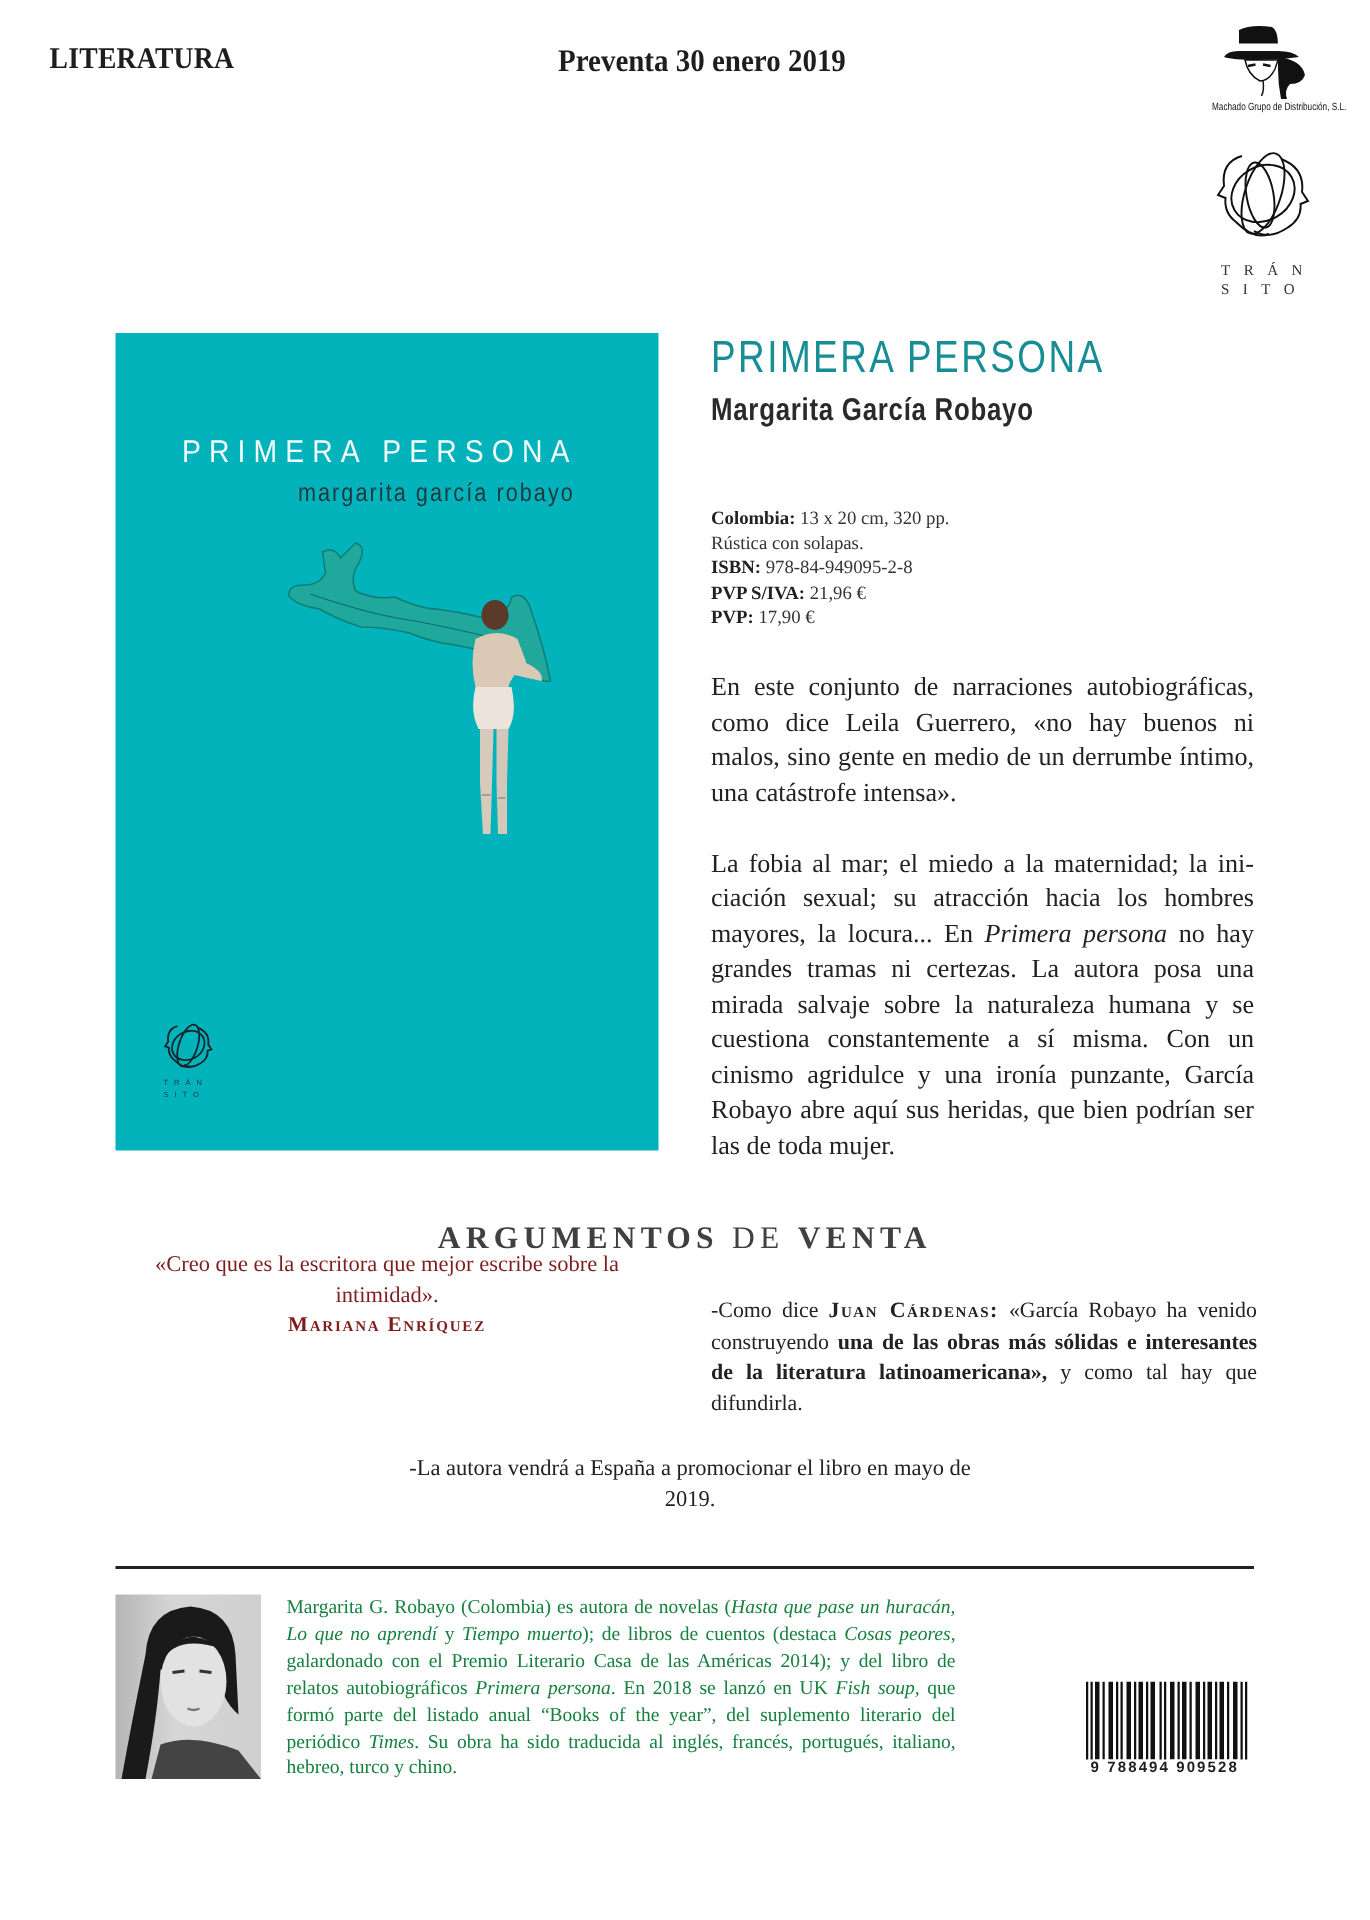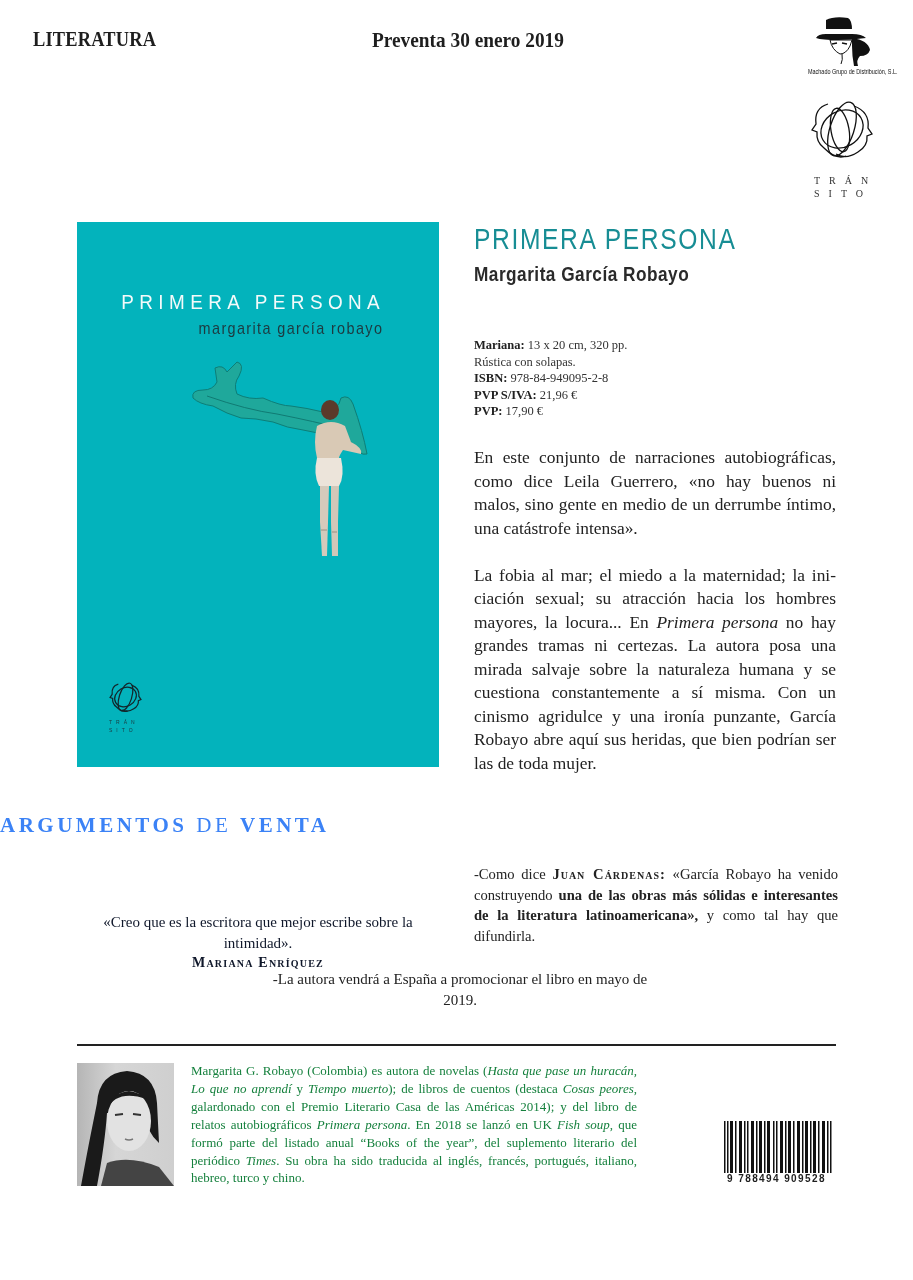--- a/index.html
+++ b/index.html
@@ -24,24 +24,24 @@
 
   .book-title { position: absolute; left: 474px; top: 222px; font-family: "Liberation Sans", sans-serif; font-size: 30px; letter-spacing: 2px; color: #178d94; transform: scaleX(0.82); transform-origin: left; white-space: nowrap; }
   .book-author { position: absolute; left: 474px; top: 262px; font-family: "Liberation Sans", sans-serif; font-weight: bold; font-size: 21px; letter-spacing: 0.6px; color: #2a2a2a; transform: scaleX(0.82); transform-origin: left; white-space: nowrap; }
 
   .specs { position: absolute; left: 474px; top: 337px; font-size: 12.5px; line-height: 16.5px; color: #333; }
   .specs b { color: #222; }
 
   .synopsis { position: absolute; left: 474px; top: 446px; width: 362px; font-size: 17.4px; line-height: 23.5px; text-align: justify; color: #222; }
   .synopsis p { margin: 0 0 23.5px 0; hyphens: manual; font-family: Liberation Serif, serif; }
 
-  .section-title { position: absolute; left: 0; width: 913px; top: 813px; text-align: left; font-size: 21px; letter-spacing: 3.5px; color: #3b82f6; }
+  .section-title { position: absolute; left: 0; width: 913px; top: 813px; text-align: center; font-size: 21px; letter-spacing: 3.5px; color: #404040; }
   .section-title b { font-weight: bold; }
 
-  .quote-left { position: absolute; left: 84px; top: 912px; width: 348px; text-align: center; font-size: 15px; line-height: 20.5px; color: #0f172a; }
+  .quote-left { position: absolute; left: 84px; top: 833px; width: 348px; text-align: center; font-size: 15px; line-height: 20.5px; color: #7f1d1d; }
   .quote-author { font-weight: bold; font-variant: small-caps; letter-spacing: 1.2px; font-size: 14px; text-align: center; }
 
   .quote-right { position: absolute; left: 474px; top: 864px; width: 364px; font-size: 14.6px; line-height: 20.5px; text-align: justify; color: #222; }
   .quote-right .sc { font-weight: bold; font-variant: small-caps; letter-spacing: 1px; }
 
   .promo { position: absolute; left: 270px; top: 952px; width: 380px; text-align: center; font-size: 15px; line-height: 20.5px; color: #222; margin-top: 17px; }
 
   .divider { position: absolute; left: 77px; top: 1044px; width: 759px; height: 1.5px; background: #222; }
 
   .photo { position: absolute; left: 77px; top: 1063px; width: 97px; height: 123px; background: linear-gradient(90deg, #b5b5b5 0%, #d6d6d6 40%, #cfcfcf 100%); overflow: hidden; }
@@ -107,21 +107,21 @@
       <div>TRÁN</div>
       <div>SITO</div>
     </div>
   </div>
 </div>
 
 <div class="book-title">PRIMERA PERSONA</div>
 <div class="book-author">Margarita García Robayo</div>
 
 <div class="specs">
-  <div><b>Mariana:</b><span> 13 x 20 cm, 320 pp.</span></div>
+  <div><b>Colombia:</b><span> 13 x 20 cm, 320 pp.</span></div>
   <div><span>Rústica con solapas.</span></div>
   <div><b>ISBN:</b><span> 978-84-949095-2-8</span></div>
   <div><b>PVP S/IVA:</b><span> 21,96 €</span></div>
   <div><b>PVP:</b><span> 17,90 €</span></div>
 </div>
 
 <div class="synopsis">
   <p>En este conjunto de narraciones autobiográficas, como dice Leila Guerrero, «no hay buenos ni malos, sino gente en medio de un derrumbe ínti­mo, una catástrofe intensa».</p>
   <p><span>La fobia al mar; el miedo a la maternidad; la ini­ciación sexual; su atracción hacia los hombres mayores, la locura... En </span><i>Primera persona</i><span> no hay grandes tramas ni certezas. La autora posa una mirada salvaje sobre la naturaleza humana y se cuestiona constantemente a sí misma. Con un cinismo agridulce y una ironía punzante, García Robayo abre aquí sus heridas, que bien podrían ser las de toda mujer.</span></p>
 </div>

